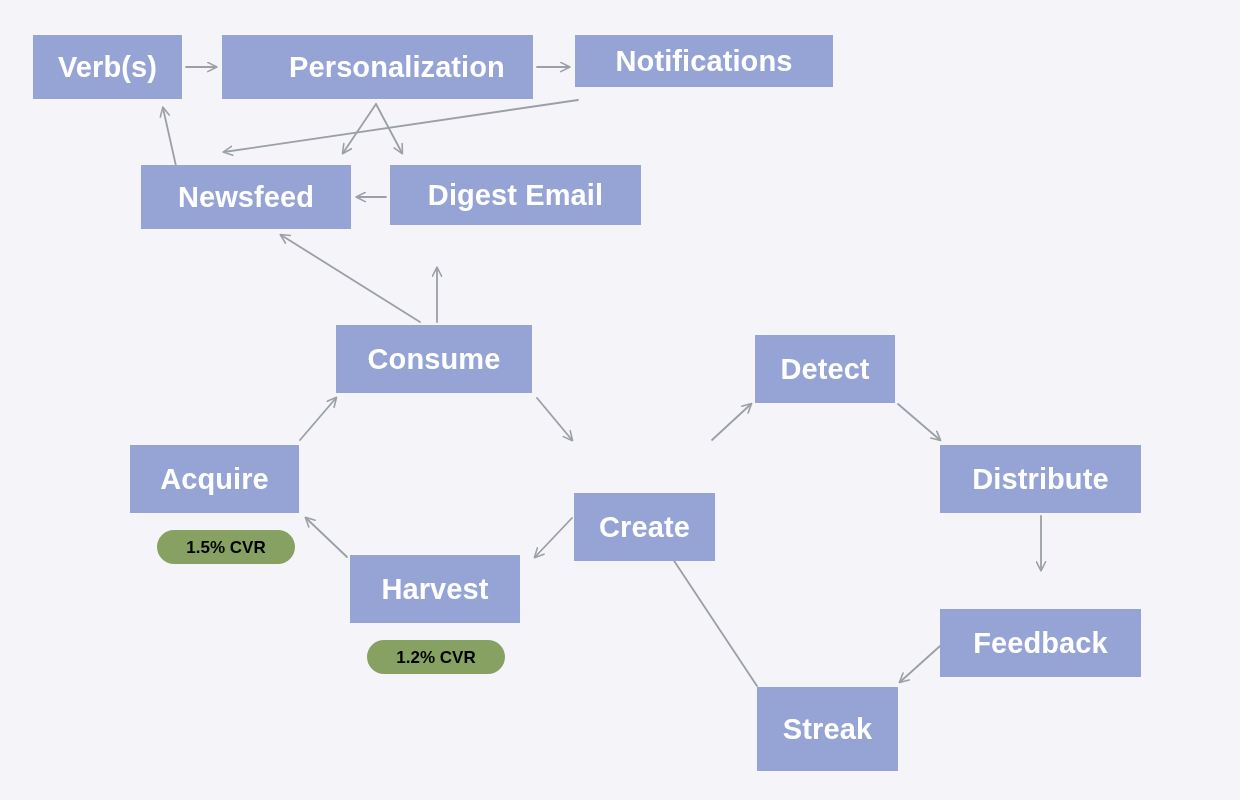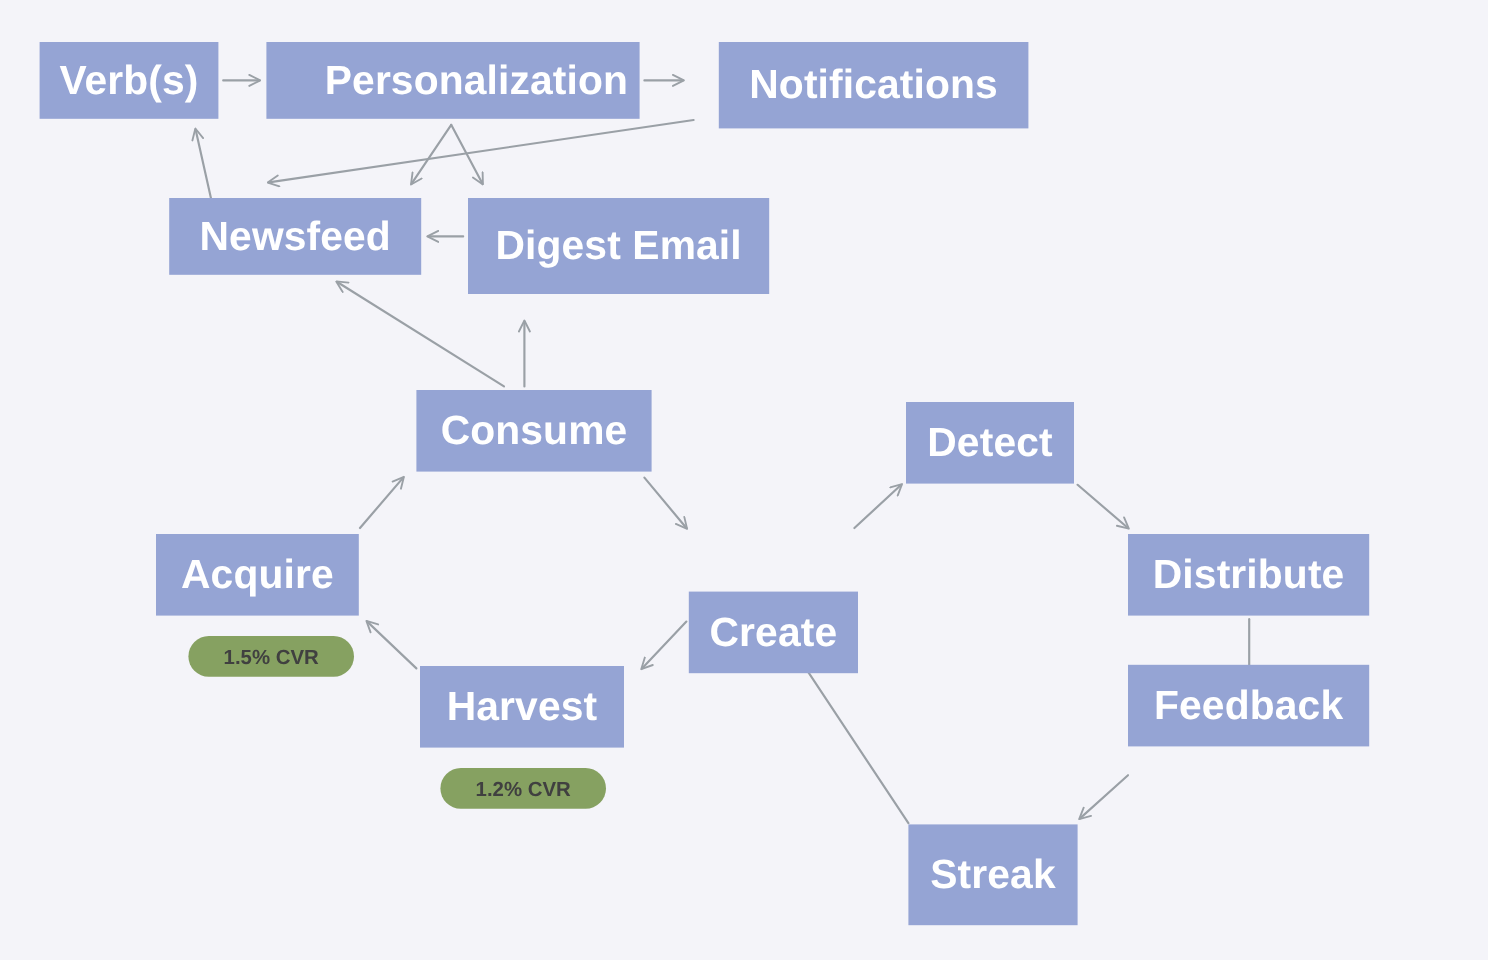--- a/index.html
+++ b/index.html
@@ -27,32 +27,32 @@
     height: 800px;
     pointer-events: none;
   }
   .node {
     position: absolute;
     background: #95a4d4;
     color: #ffffff;
     display: flex;
     align-items: center;
     justify-content: center;
-    font-size: 34px;
+    font-size: 29px;
     font-weight: bold;
     letter-spacing: 0.1px;
     box-sizing: border-box;
     text-align: left;
     line-height: 1;
     white-space: nowrap;
   }
   .badge {
     position: absolute;
     background: #86a161;
-    color: #404040;
+    color: #000000;
     border-radius: 999px;
     display: flex;
     align-items: center;
     justify-content: center;
     font-size: 17px;
     font-weight: bold;
     box-sizing: border-box;
     white-space: nowrap;
     line-height: 1;
   }
@@ -103,28 +103,28 @@
       <line x1="1041" y1="516" x2="1041" y2="570" marker-end="url(#ah)"></line>
 
       <line x1="940" y1="646" x2="900" y2="682" marker-end="url(#ah)"></line>
 
       <line x1="757" y1="686" x2="645" y2="517" marker-end="url(#ah)"></line>
     </g>
   </svg>
 
   <div class="node" style="left: 33px; top: 35px; width: 149px; height: 64px;">Verb(s)</div>
   <div class="node" style="left: 222px; top: 35px; width: 311px; height: 64px; padding-left: 39px;">Personalization</div>
-  <div class="node" style="left: 575px; top: 35px; width: 258px; height: 72px; margin-left: 24px;">Notifications</div>
+  <div class="node" style="left: 575px; top: 35px; width: 258px; height: 52px;">Notifications</div>
   <div class="node" style="left: 141px; top: 165px; width: 210px; height: 64px;">Newsfeed</div>
-  <div class="node" style="left: 390px; top: 165px; width: 251px; height: 80px;">Digest Email</div>
-  <div class="node" style="left: 347px; top: 325px; width: 196px; height: 68px;">Consume</div>
+  <div class="node" style="left: 390px; top: 165px; width: 251px; height: 60px;">Digest Email</div>
+  <div class="node" style="left: 336px; top: 325px; width: 196px; height: 68px;">Consume</div>
   <div class="node" style="left: 755px; top: 335px; width: 140px; height: 68px;">Detect</div>
   <div class="node" style="left: 130px; top: 445px; width: 169px; height: 68px;">Acquire</div>
   <div class="node" style="left: 574px; top: 445px; width: 141px; height: 68px; margin-top: 48px;">Create</div>
   <div class="node" style="left: 940px; top: 445px; width: 201px; height: 68px;">Distribute</div>
   <div class="node" style="left: 350px; top: 555px; width: 170px; height: 68px;">Harvest</div>
-  <div class="node" style="left: 940px; top: 554px; width: 201px; height: 68px;">Feedback</div>
+  <div class="node" style="left: 940px; top: 609px; width: 201px; height: 68px;">Feedback</div>
   <div class="node" style="left: 757px; top: 687px; width: 141px; height: 84px;">Streak</div>
 
   <div class="badge" style="left: 157px; top: 530px; width: 138px; height: 34px;">1.5% CVR</div>
   <div class="badge" style="left: 367px; top: 640px; width: 138px; height: 34px;">1.2% CVR</div>
 
 </div>
 
 </body></html>

